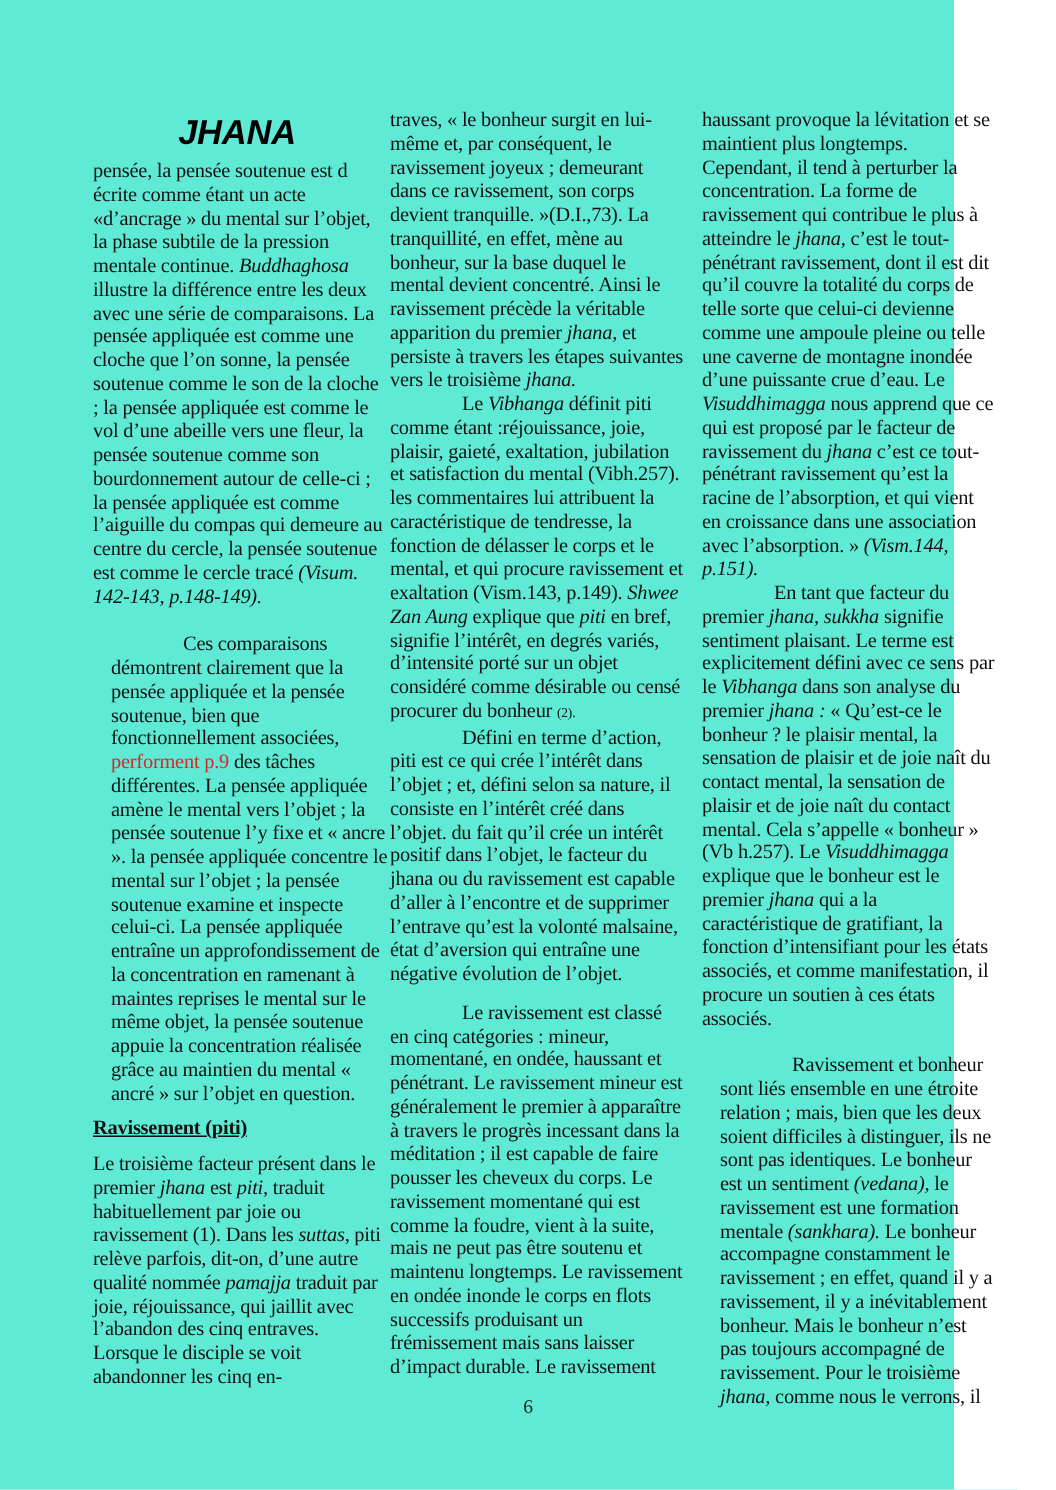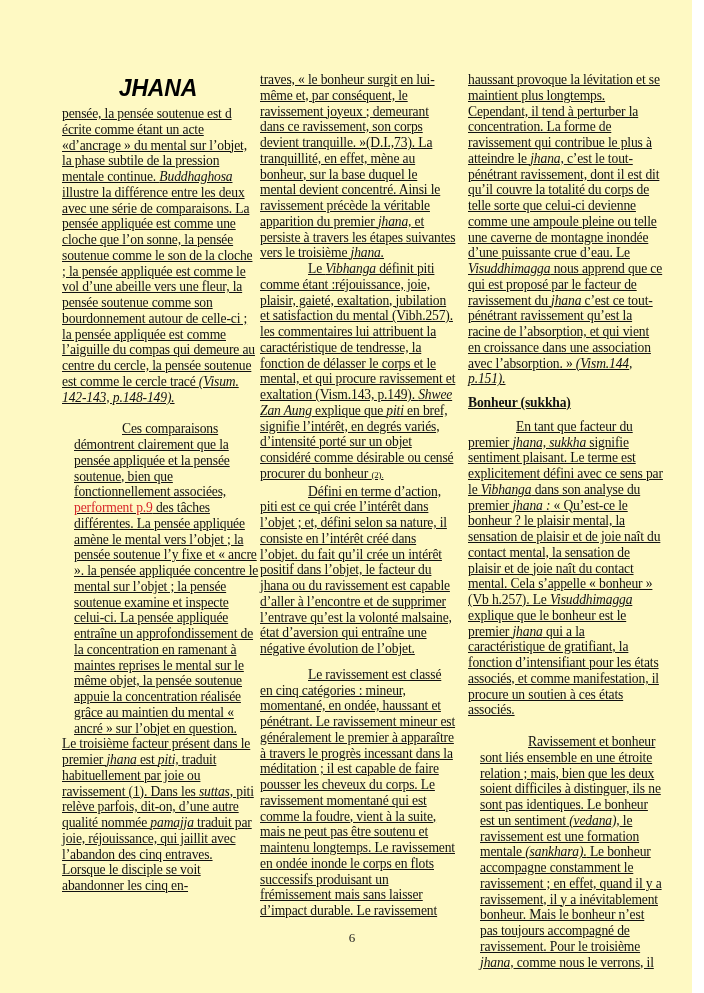--- a/index.html
+++ b/index.html
@@ -1,32 +1,32 @@
 <!DOCTYPE html>
 <html><head>
   <meta charset="utf-8">
   <style>
     html, body { margin: 0; padding: 0; background: #ffffff; }
     body { width: 704px; height: 993px; position: relative; overflow: hidden; }
-    .page { position: absolute; left: 0; top: 0; width: 692px; height: 993px; background: #fef9c3; }
+    .page { position: absolute; left: 0; top: 0; width: 636px; height: 993px; background: #5eead4; }
     .col {
       position: absolute; top: 72px;
       font-family: "Liberation Serif", serif;
       font-size: 13.6px; line-height: 15.75px; color: #111;
       letter-spacing: -0.15px;
     }
     .col1 { left: 62px; width: 197px; }
     .col2 { left: 260px; width: 196px; }
     .col3 { left: 468px; width: 196px; }
     .title {
       font-family: "Liberation Sans", sans-serif; font-weight: bold; font-style: italic;
       font-size: 23px; line-height: 28px; text-align: center; width: 160px; margin: 2px 0 4px 16px;
       color: #000;
     }
-    p { margin: 0; text-decoration: underline; }
+    p { margin: 0; }
     .indent { text-indent: 48px; }
     .gap { margin-top: 16px; margin-left: 12px; }
     .gap-s { margin-top: 8px; }
     .heading { font-weight: bold; text-decoration: underline; margin: 8px 0 8px 0; }
     i { font-style: italic; }
     .red { color: #d8262a; }
     .small { font-size: 9px; }
     .pagenum {
       position: absolute; top: 930px; left: 0; width: 704px; text-align: center;
       font-family: "Liberation Serif", serif; font-size: 13px; color: #222;
@@ -34,31 +34,31 @@
   </style>
 </head>
 <body>
 
 <div class="page">
 
   <div class="col col1">
     <div class="title">JHANA</div>
     <p><span>pensée, la pensée soutenue est d écrite comme étant un acte  «d’ancrage » du mental sur l’objet, la phase subtile de la pression mentale continue. </span><i>Buddhaghosa</i><span> illustre la différence entre les deux avec  une série de comparaisons. La pensée appliquée est comme une cloche que l’on sonne, la pensée soutenue comme le son de la cloche ; la pensée appliquée est comme le vol d’une abeille vers une fleur, la pensée soutenue comme son bourdonnement autour de celle-ci ; la pensée appliquée est comme l’aiguille du compas qui demeure au centre du cercle, la pensée soutenue est comme le cercle tracé </span><i>(Visum. 142-143, p.148-149).</i></p>
     <p class="indent gap"><span>Ces comparaisons démontrent clairement que la pensée appliquée et la pensée soutenue, bien que fonctionnellement associées, </span><span class="red" style="color: rgb(216, 38, 42);">performent p.9</span><span> des tâches différentes. La pensée appliquée amène le mental vers l’objet ; la pensée soutenue l’y fixe et « ancre ». la pensée appliquée concentre le mental sur l’objet ; la pensée soutenue examine et inspecte celui-ci. La pensée appliquée entraîne un approfondissement de la concentration en ramenant à maintes reprises le mental sur le même objet, la pensée soutenue appuie la concentration réalisée grâce au maintien du mental « ancré » sur l’objet en question.</span></p>
+    <div class="heading">Ravissement (piti)</div>
     <p><span>Le troisième facteur présent dans le premier </span><i>jhana</i><span> est </span><i>piti,</i><span> traduit habituellement par joie ou ravissement (1). Dans les </span><i>suttas</i><span>, piti relève parfois, dit-on, d’une autre qualité nommée </span><i>pamajja</i><span> traduit par joie, réjouissance, qui jaillit avec l’abandon des cinq entraves. Lorsque le disciple se voit abandonner les cinq en-</span></p>
   </div>
 
   <div class="col col2">
     <p><span>traves, « le bonheur surgit en lui-même et, par conséquent, le ravissement joyeux ; demeurant dans ce ravissement, son corps devient tranquille. »(D.I.,73). La tranquillité, en effet, mène au bonheur, sur la base duquel le mental devient concentré. Ainsi le ravissement précède la véritable apparition du premier </span><i>jhana,</i><span> et persiste à travers les étapes suivantes vers le troisième </span><i>jhana.</i></p>
     <p class="indent"><span>Le </span><i>Vibhanga</i><span> définit piti comme étant :réjouissance, joie, plaisir, gaieté, exaltation, jubilation et satisfaction du mental (Vibh.257). les commentaires lui attribuent la caractéristique de tendresse, la fonction de délasser le corps et le mental, et qui procure ravissement et exaltation (Vism.143, p.149). </span><i>Shwee Zan Aung</i><span> explique que </span><i>piti</i><span> en bref, signifie l’intérêt, en degrés variés, d’intensité porté sur un objet considéré comme désirable ou censé procurer du bonheur </span><span class="small">(2).</span></p>
     <p class="indent">Défini en terme d’action, piti est ce qui crée l’intérêt dans l’objet ; et, défini selon sa nature, il consiste en l’intérêt créé dans l’objet. du fait qu’il crée un intérêt positif dans l’objet, le facteur du jhana ou du ravissement est capable d’aller à l’encontre et de supprimer l’entrave qu’est la volonté malsaine, état d’aversion qui entraîne une négative évolution de l’objet.</p>
     <p class="indent gap-s" style="margin-top:10px">Le ravissement est classé en cinq catégories : mineur, momentané, en ondée, haussant et pénétrant. Le ravissement mineur est généralement le premier à apparaître à travers le progrès incessant dans la méditation ; il est capable de faire pousser les cheveux du corps. Le ravissement momentané qui est comme la foudre, vient à la suite, mais ne peut pas être soutenu et maintenu longtemps. Le ravissement en ondée inonde le corps en flots successifs produisant un frémissement mais sans laisser d’impact durable. Le ravissement</p>
   </div>
 
   <div class="col col3">
     <p><span>haussant provoque la lévitation et se maintient plus longtemps. Cependant, il tend à perturber la concentration. La forme de ravissement qui contribue  le plus à atteindre le </span><i>jhana,</i><span> c’est le tout-pénétrant ravissement, dont il est dit qu’il couvre la totalité du corps de telle sorte que celui-ci devienne comme une ampoule pleine ou telle une caverne de montagne inondée d’une puissante crue d’eau. Le </span><i>Visuddhimagga</i><span> nous apprend que ce qui est proposé par le facteur de ravissement du </span><i>jhana</i><span> c’est ce tout-pénétrant ravissement qu’est la racine de l’absorption, et qui vient en croissance dans une association avec l’absorption. » </span><i>(Vism.144, p.151).</i></p>
-    <div class="heading">Bonheur (sukkha)</div>
     <p class="indent"><span>En tant que facteur du premier </span><i>jhana, sukkha</i><span> signifie sentiment plaisant. Le terme est explicitement défini avec ce sens par le </span><i>Vibhanga</i><span> dans son analyse du premier </span><i>jhana :</i><span> « Qu’est-ce le bonheur ? le plaisir mental, la sensation de plaisir et de joie naît du contact mental, la sensation de plaisir et de joie naît du contact mental. Cela s’appelle « bonheur » (Vb h.257). Le </span><i>Visuddhimagga</i><span> explique que le bonheur est le premier </span><i>jhana</i><span> qui a la caractéristique de gratifiant, la fonction d’intensifiant pour les états associés, et comme manifestation, il procure un soutien à ces états associés.</span></p>
     <p class="indent gap"><span>Ravissement et bonheur sont liés ensemble en une étroite relation ; mais, bien que les deux soient difficiles à distinguer, ils ne sont pas identiques. Le bonheur est un sentiment </span><i>(vedana),</i><span> le ravissement est une formation mentale </span><i>(sankhara).</i><span> Le bonheur accompagne constamment le ravissement ; en effet, quand il y a ravissement, il y a inévitablement bonheur. Mais le bonheur n’est pas toujours accompagné de ravissement. Pour le troisième </span><i>jhana,</i><span> comme nous le verrons, il</span></p>
   </div>
 
   <div class="pagenum">6</div>
 </div>
 
 </body></html>

